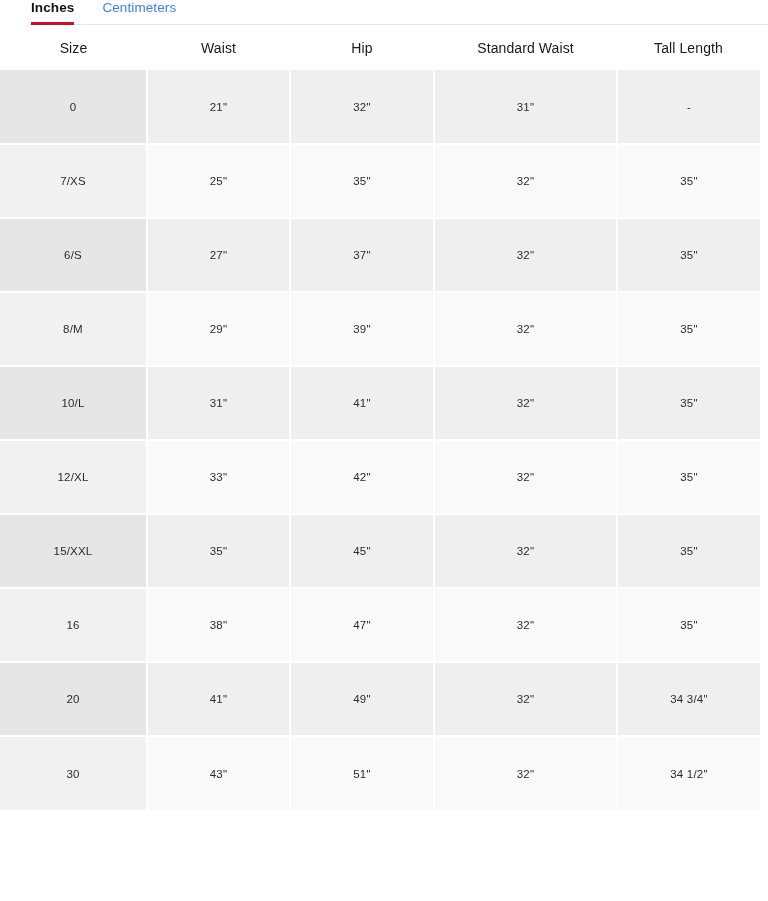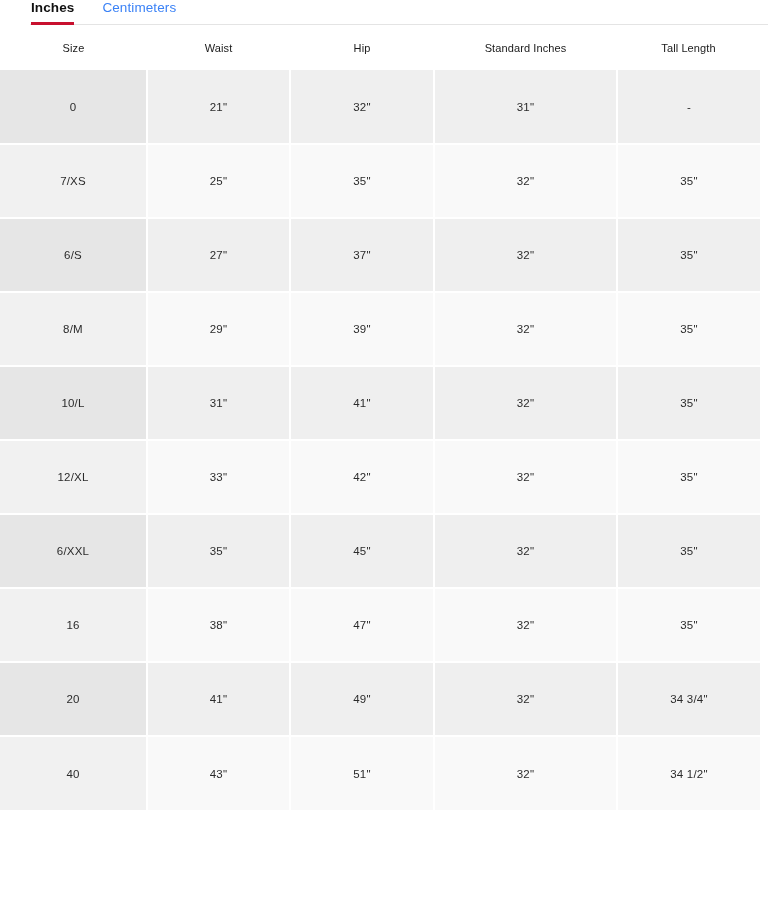--- a/index.html
+++ b/index.html
@@ -86,21 +86,21 @@
   }
   table.size-table col.c-size   { width: 147px; }
   table.size-table col.c-waist  { width: 143px; }
   table.size-table col.c-hip    { width: 144px; }
   table.size-table col.c-std    { width: 183px; }
   table.size-table col.c-tall   { width: 143px; }
 
   thead th {
     height: 45px;
     font-weight: normal;
-    font-size: 11px;
+    font-size: 14px;
     color: #1a1a1a;
     text-align: center;
     vertical-align: middle;
     background: #ffffff;
     border: none;
     padding: 0 4px;
     letter-spacing: 0.1px;
   }
 
   tbody td {
@@ -144,21 +144,21 @@
           <col class="c-waist">
           <col class="c-hip">
           <col class="c-std">
           <col class="c-tall">
       </colgroup>
       <thead>
         <tr>
           <th>Size</th>
           <th>Waist</th>
           <th>Hip</th>
-          <th>Standard Inches</th>
+          <th>Standard Waist</th>
           <th>Tall Length</th>
         </tr>
       </thead>
       <tbody>
         <tr>
           <td class="size-cell">0</td>
           <td>21"</td>
           <td>32"</td>
           <td>31"</td>
           <td>-</td>
@@ -192,42 +192,42 @@
           <td>35"</td>
         </tr>
         <tr>
           <td class="size-cell">12/XL</td>
           <td>33"</td>
           <td>42"</td>
           <td>32"</td>
           <td>35"</td>
         </tr>
         <tr>
-          <td class="size-cell">6/XXL</td>
+          <td class="size-cell">15/XXL</td>
           <td>35"</td>
           <td>45"</td>
           <td>32"</td>
           <td>35"</td>
         </tr>
         <tr>
           <td class="size-cell">16</td>
           <td>38"</td>
           <td>47"</td>
           <td>32"</td>
           <td>35"</td>
         </tr>
         <tr>
           <td class="size-cell">20</td>
           <td>41"</td>
           <td>49"</td>
           <td>32"</td>
           <td>34 3/4"</td>
         </tr>
         <tr>
-          <td class="size-cell">40</td>
+          <td class="size-cell">30</td>
           <td>43"</td>
           <td>51"</td>
           <td>32"</td>
           <td>34 1/2"</td>
         </tr>
       </tbody>
     </table>
   </div>
 
 </div>

